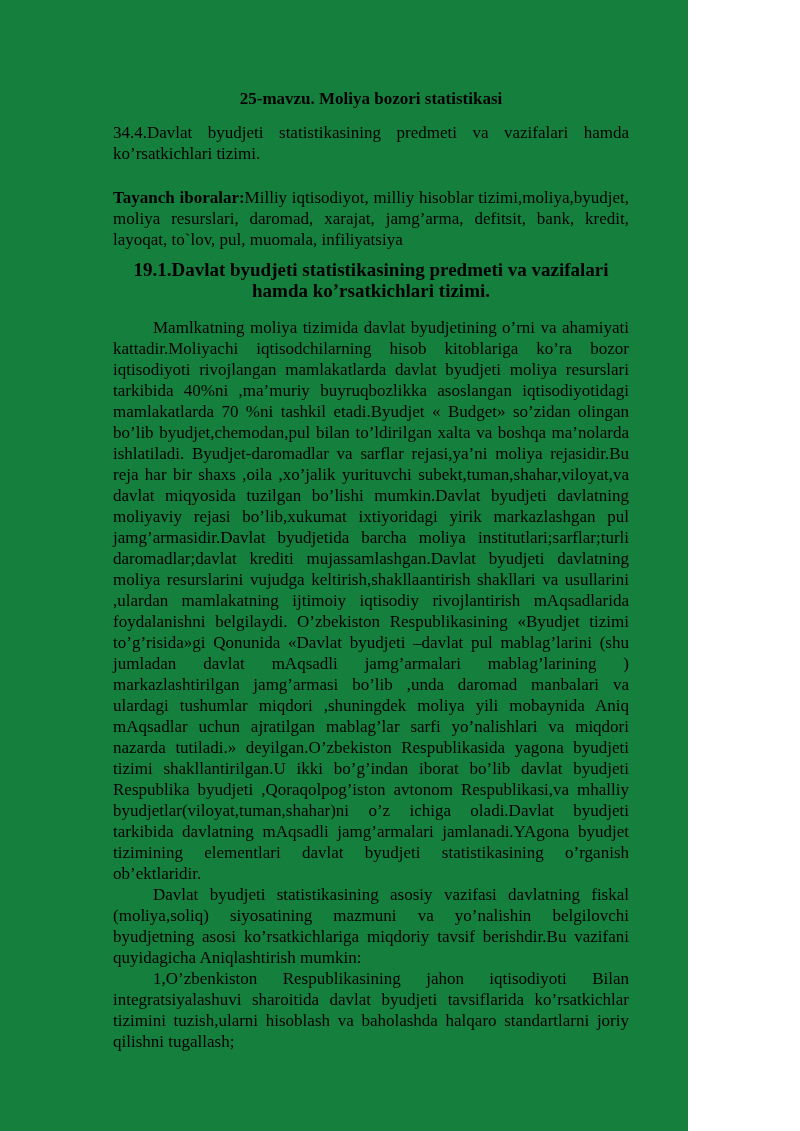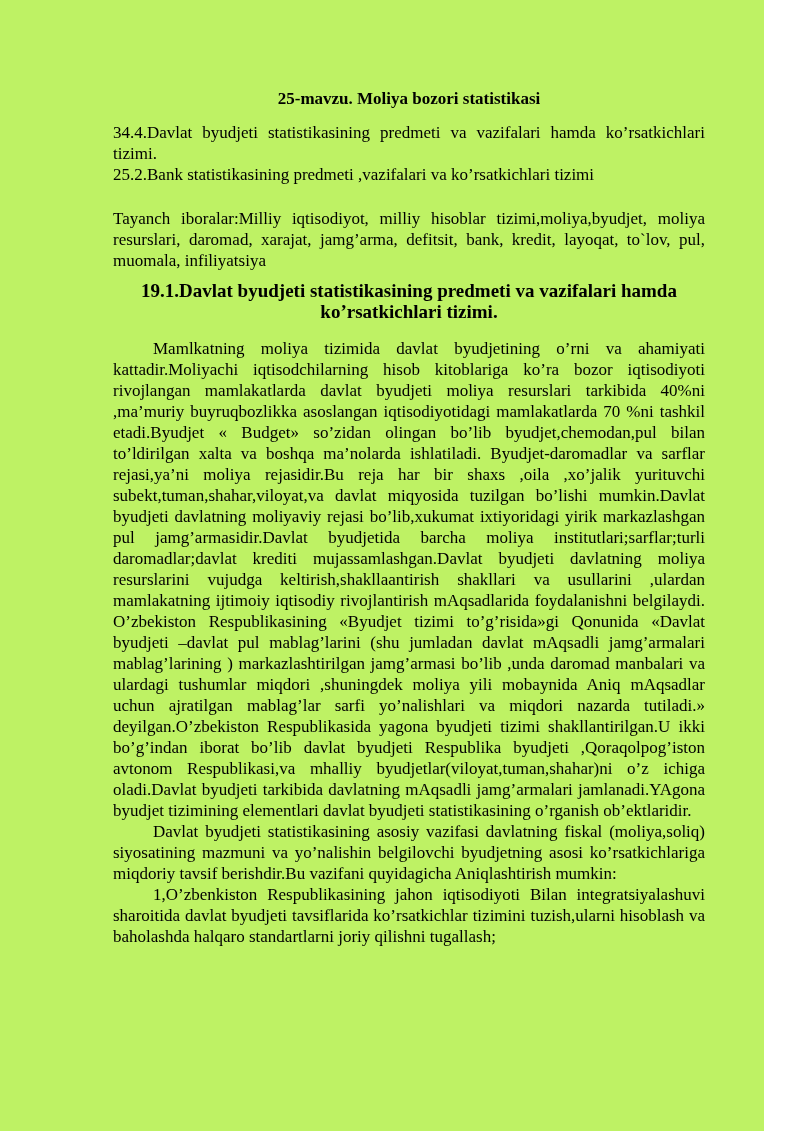--- a/index.html
+++ b/index.html
@@ -2,24 +2,24 @@
 <html><head>
 <meta charset="utf-8">
 <style>
   html, body {
     margin: 0;
     padding: 0;
     background: #ffffff;
   }
   .page {
     position: relative;
-    width: 764px;
+    width: 688px;
     height: 1131px;
     box-sizing: border-box;
-    background: #bef264;
+    background: #15803d;
     color: #000000;
     padding: 88px 59px 40px 113px;
     font-family: "Liberation Serif", "DejaVu Serif", serif;
     font-size: 17px;
     line-height: 21px;
     overflow: hidden;
   }
   .doc-title {
     font-size: 17px;
     font-weight: bold;
@@ -36,21 +36,21 @@
     margin: 0;
     text-align: justify;
   }
   .plan-item {
     text-indent: 0;
   }
   .keywords-para {
     margin-top: 23px;
   }
   .keywords-label {
-    font-weight: normal;
+    font-weight: bold;
   }
   .section-heading {
     font-size: 19px;
     font-weight: bold;
     text-align: center;
     max-width: 608px;
     margin: 9px auto 16px auto;
   }
   .body-para {
     text-indent: 40px;
@@ -59,21 +59,20 @@
 </head>
 <body>
 
 <div class="page">
 
   <h1 class="doc-title">25-mavzu. Moliya bozori statistikasi</h1>
 
 
   <p class="plan-item">34.4.Davlat byudjeti statistikasining predmeti va vazifalari hamda ko’rsatkichlari tizimi.</p>
 
-  <p class="plan-item">25.2.Bank statistikasining predmeti ,vazifalari va ko’rsatkichlari tizimi</p>
 
 
   <p class="keywords-para"><span class="keywords-label">Tayanch iboralar:</span><span>Milliy iqtisodiyot, milliy hisoblar tizimi,moliya,byudjet, moliya resurslari, daromad, xarajat, jamg’arma, defitsit, bank, kredit, layoqat, to`lov, pul, muomala, infiliyatsiya</span></p>
 
   <h3 class="section-heading">19.1.Davlat byudjeti statistikasining predmeti va vazifalari hamda ko’rsatkichlari tizimi.</h3>
 
   <p class="body-para">Mamlkatning moliya tizimida davlat byudjetining o’rni va ahamiyati kattadir.Moliyachi iqtisodchilarning hisob kitoblariga ko’ra bozor iqtisodiyoti rivojlangan mamlakatlarda davlat byudjeti moliya resurslari tarkibida 40%ni ,ma’muriy buyruqbozlikka asoslangan iqtisodiyotidagi mamlakatlarda 70 %ni tashkil etadi.Byudjet « Budget» so’zidan olingan bo’lib byudjet,chemodan,pul bilan to’ldirilgan xalta va boshqa ma’nolarda ishlatiladi. Byudjet-daromadlar va sarflar rejasi,ya’ni moliya rejasidir.Bu reja har bir shaxs ,oila ,xo’jalik yurituvchi subekt,tuman,shahar,viloyat,va davlat miqyosida tuzilgan bo’lishi mumkin.Davlat byudjeti davlatning moliyaviy rejasi bo’lib,xukumat ixtiyoridagi yirik markazlashgan pul jamg’armasidir.Davlat byudjetida barcha moliya institutlari;sarflar;turli daromadlar;davlat krediti mujassamlashgan.Davlat byudjeti davlatning moliya resurslarini vujudga keltirish,shakllaantirish shakllari va usullarini ,ulardan mamlakatning ijtimoiy iqtisodiy rivojlantirish mAqsadlarida foydalanishni belgilaydi. O’zbekiston Respublikasining «Byudjet tizimi to’g’risida»gi Qonunida «Davlat byudjeti –davlat pul mablag’larini (shu jumladan davlat mAqsadli jamg’armalari mablag’larining ) markazlashtirilgan jamg’armasi bo’lib ,unda daromad manbalari va ulardagi tushumlar miqdori ,shuningdek moliya yili mobaynida Aniq mAqsadlar uchun ajratilgan mablag’lar sarfi yo’nalishlari va miqdori nazarda tutiladi.» deyilgan.O’zbekiston Respublikasida yagona byudjeti tizimi shakllantirilgan.U ikki bo’g’indan iborat bo’lib davlat byudjeti Respublika byudjeti ,Qoraqolpog’iston avtonom Respublikasi,va mhalliy byudjetlar(viloyat,tuman,shahar)ni o’z ichiga oladi.Davlat byudjeti tarkibida davlatning mAqsadli jamg’armalari jamlanadi.YAgona byudjet tizimining elementlari davlat byudjeti statistikasining o’rganish ob’ektlaridir.</p>
 
   <p class="body-para">Davlat byudjeti statistikasining asosiy vazifasi davlatning fiskal (moliya,soliq) siyosatining mazmuni va yo’nalishin belgilovchi byudjetning asosi ko’rsatkichlariga miqdoriy tavsif berishdir.Bu vazifani quyidagicha Aniqlashtirish mumkin:</p>
 

